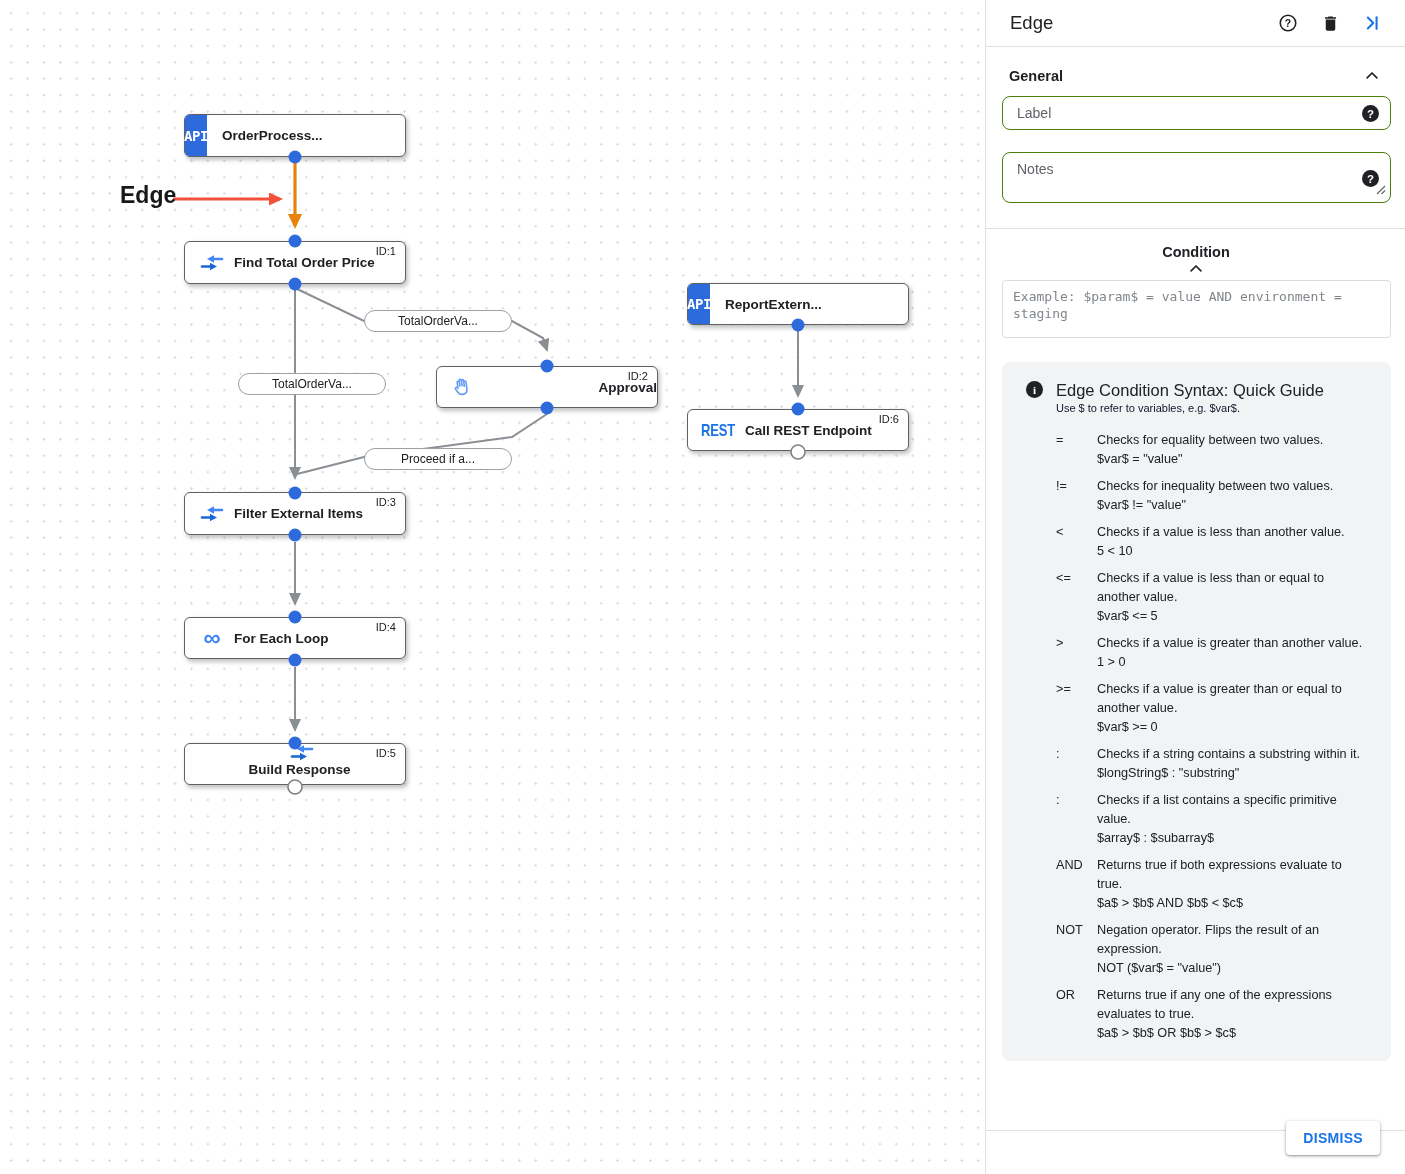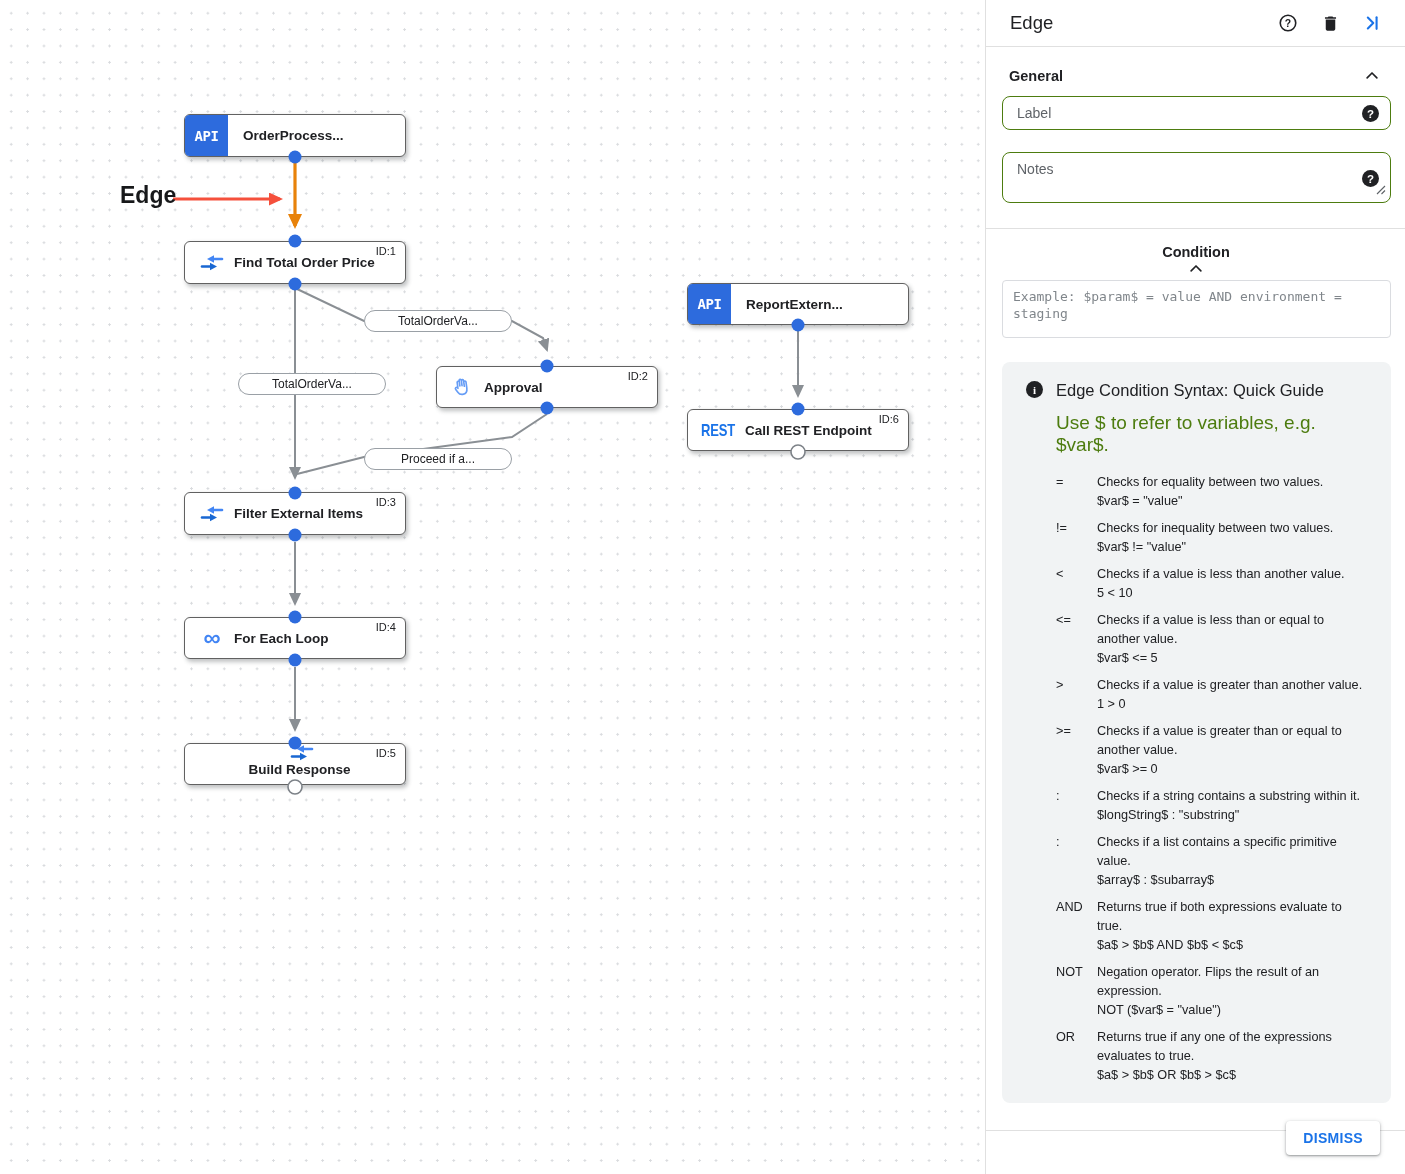--- a/index.html
+++ b/index.html
@@ -14,21 +14,21 @@
   }
   .edges-svg { position:absolute; left:0; top:0; z-index:3; }
   .node {
     position:absolute; z-index:2; width:222px; height:43px; background:#fff;
     border:1px solid #616161; border-radius:6px; display:flex; align-items:center;
     box-shadow: 2px 2.5px 4px rgba(60,64,67,.32);
   }
   .node-title { font-size:13.5px; font-weight:700; color:#202124; }
   .node-id { position:absolute; top:3px; right:9px; font-size:11px; color:#202124; font-weight:400; }
   .trigger-badge {
-    width:43px; height:100%; flex-shrink:0; background:#2d6bdd; border-radius:4.5px 0 0 4.5px;
+    width:22px; height:100%; flex-shrink:0; background:#2d6bdd; border-radius:4.5px 0 0 4.5px;
     display:flex; align-items:center; justify-content:center;
     color:#fff; font-family:"DejaVu Sans Mono", monospace; font-weight:700; font-size:14px; letter-spacing:-0.5px;
   }
   .trigger .node-title { margin-left:15px; }
   .task-icon { margin-left:14px; width:26px; display:flex; align-items:center; justify-content:center; flex-shrink:0; }
   .task .node-title { margin-left:9px; }
   .rest-glyph { color:#1a73e8; font-weight:700; font-size:13px; transform:scaleY(1.3); letter-spacing:-0.2px;
                 font-family:"Liberation Sans", sans-serif; display:inline-block; }
   .loop-glyph { color:#4285f4; font-size:24px; font-weight:700; line-height:16px; }
   .edge-label {
@@ -75,21 +75,21 @@
   }
   .cond-box textarea::placeholder { color:#80868b; opacity:1; }
 
   .guide { margin:24px 14px 0 16px; background:#f1f3f4; border-radius:8px; padding:16px 24px 18px 24px; }
   .guide-head { display:flex; gap:13px; }
   .info-dot { width:17px; height:17px; border-radius:50%; background:#202124; color:#fff; flex-shrink:0;
               font-size:11px; font-weight:700; font-family:"Liberation Serif", serif;
               display:flex; align-items:center; justify-content:center; margin-top:3px; }
   .guide-title { font-size:16.5px; color:#202124; line-height:24px; }
   .guide-body { margin-left:30px; }
-  .guide-intro { font-size:19px; margin-top:10px; color:#4d7c0f; }
+  .guide-intro { font-size:11px; color:#0f172a; }
   .guide-list { margin-top:17px; display:flex; flex-direction:column; gap:8px; }
   .g-item { display:grid; grid-template-columns:41px 1fr; font-size:12.7px; line-height:19px; }
   .g-op { color:#202124; }
   .g-ex { display:block; }
 
   .panel-footer { position:absolute; left:0; bottom:0; width:100%; height:44px; border-top:1px solid #e0e0e0; background:#fff; }
   .dismiss-btn { position:absolute; right:25px; top:-10px; padding:9px 17px; background:#fff; border:none;
                  border-radius:4px; box-shadow:0 1px 2px rgba(60,64,67,.4), 0 1px 4px rgba(60,64,67,.25);
                  color:#1a73e8; font-size:14px; font-weight:700; letter-spacing:.3px; cursor:pointer;
                  font-family:"Liberation Sans", sans-serif;text-align:right; }
@@ -154,21 +154,21 @@
         <line x1="2" y1="12.5" x2="11" y2="12.5" stroke="#1967d2" stroke-width="2.6" stroke-linecap="round"></line>
         <polygon points="10,8.8 17,12.5 10,16.2" fill="#1967d2"></polygon>
         <line x1="22" y1="5" x2="13" y2="5" stroke="#4285f4" stroke-width="2.6" stroke-linecap="round"></line>
         <polygon points="14,1.3 7,5 14,8.7" fill="#4285f4"></polygon>
       </svg>
     </span>
     <div class="node-title">Find Total Order Price</div>
     <span class="node-id">ID:1</span>
   </div>
 
-  <div class="node task" style="left:436px; top:366px; height:42px;">
+  <div class="node task" style="left:436px; top:366px; height:42px;justify-content:space-between;">
     <span class="task-icon" style="margin-left:12px;">
       <svg width="23" height="23" viewBox="0 0 24 24" style="transform:rotate(-8deg);">
         <path d="M7.2 11.2 V6 a1.15 1.15 0 0 1 2.3 0 V10 M9.5 10 V4.4 a1.15 1.15 0 0 1 2.3 0 V10 M11.8 10 V5 a1.15 1.15 0 0 1 2.3 0 v5.6 M14.1 11 V6.8 a1.15 1.15 0 0 1 2.3 0 V13.2 c0 3.6-2.1 5.9-5.2 5.9 -2.4 0-3.7-1-4.7-2.9 L4.6 12.7 a1.25 1.25 0 0 1 2.1-1.3 l.5 .8" fill="none" stroke="#669df6" stroke-width="1.7" stroke-linecap="round" stroke-linejoin="round"></path>
       </svg>
     </span>
     <div class="node-title">Approval</div>
     <span class="node-id">ID:2</span>
   </div>
 
   <div class="node trigger" style="left:687px; top:283px; height:42px;">

